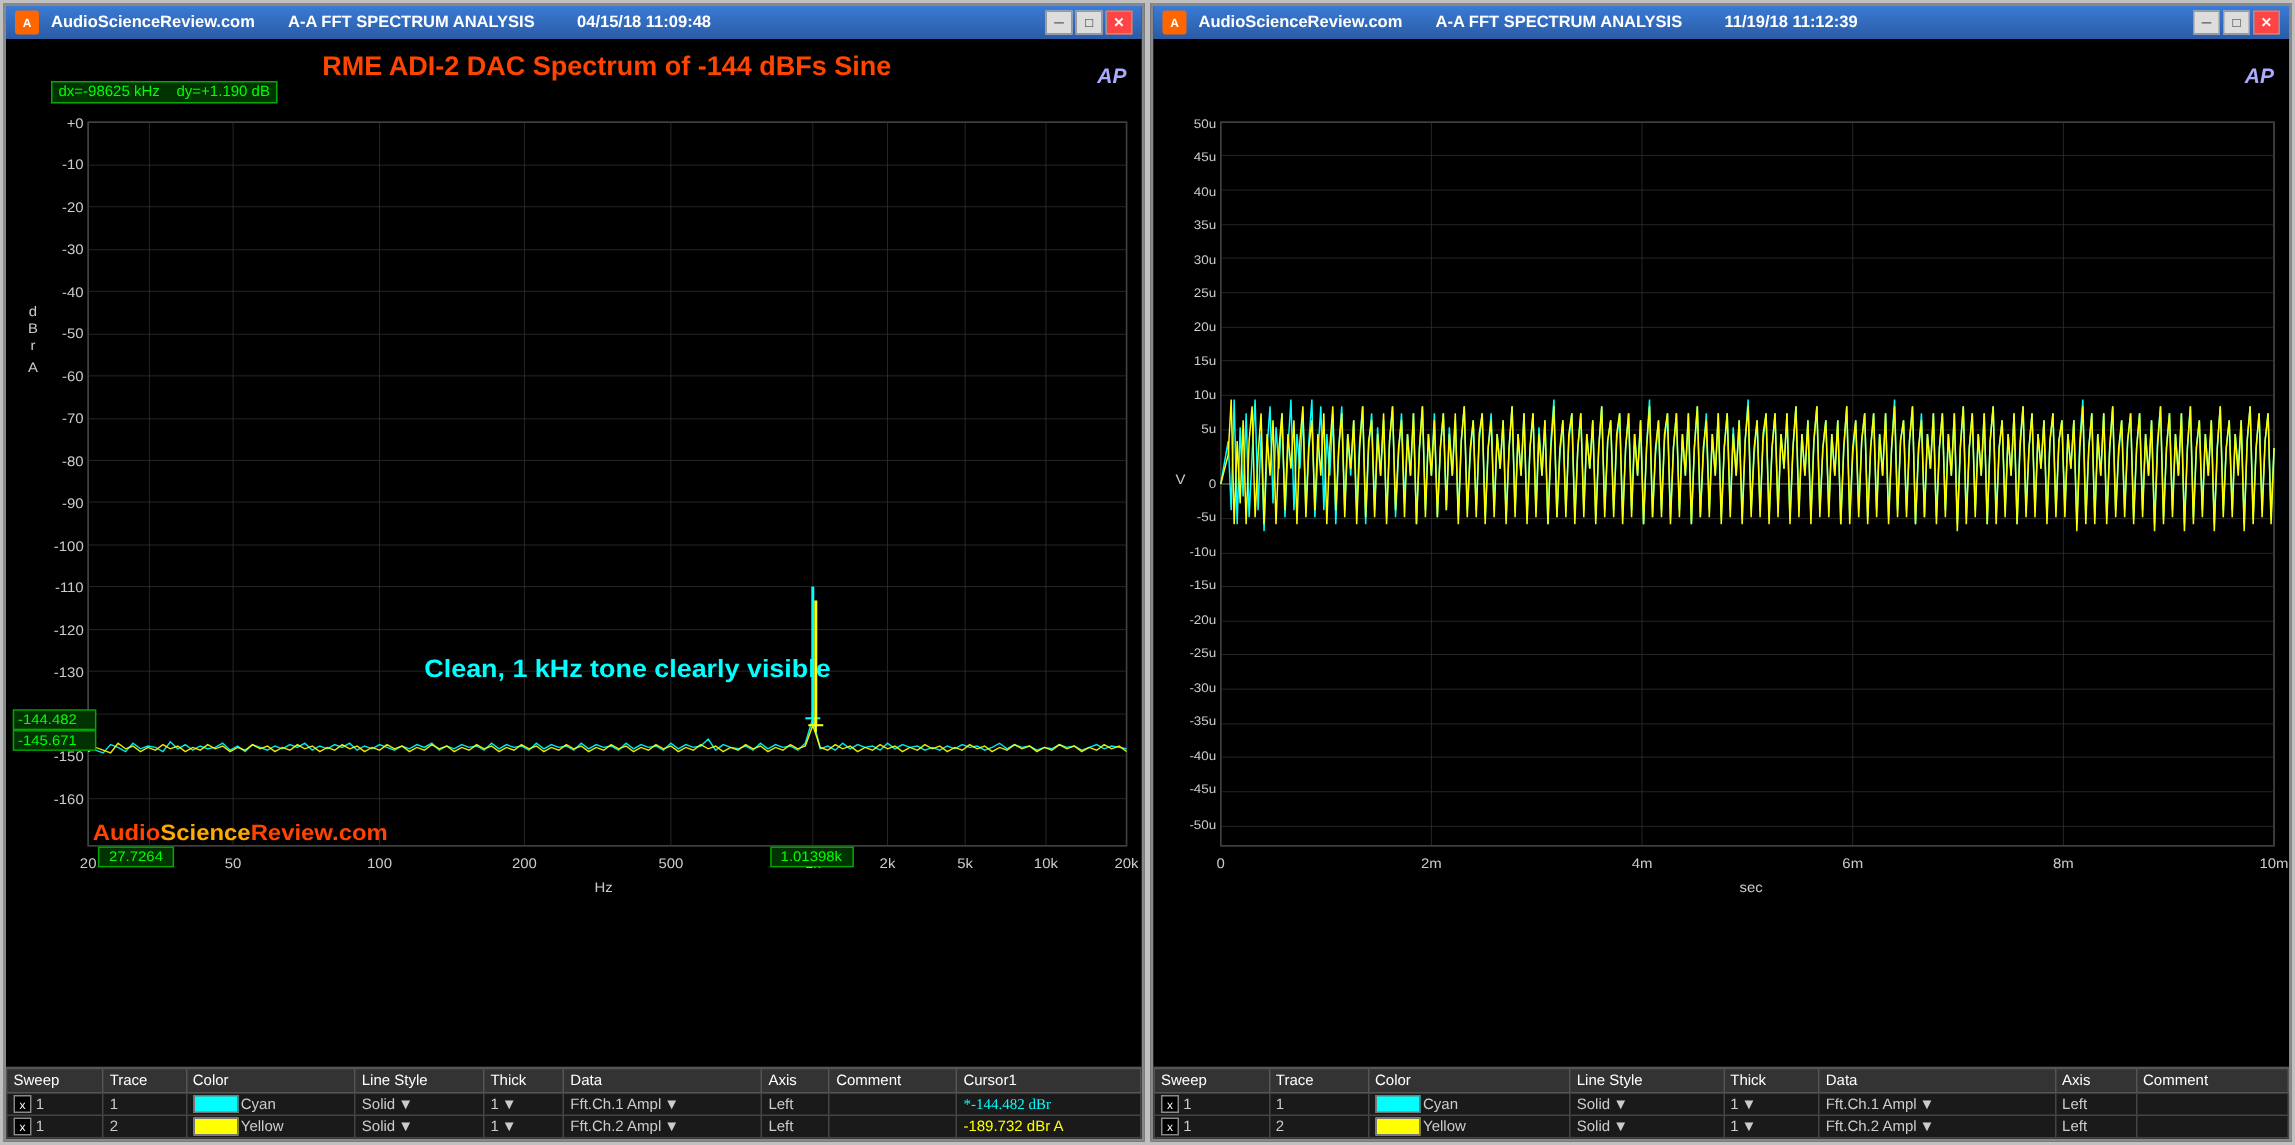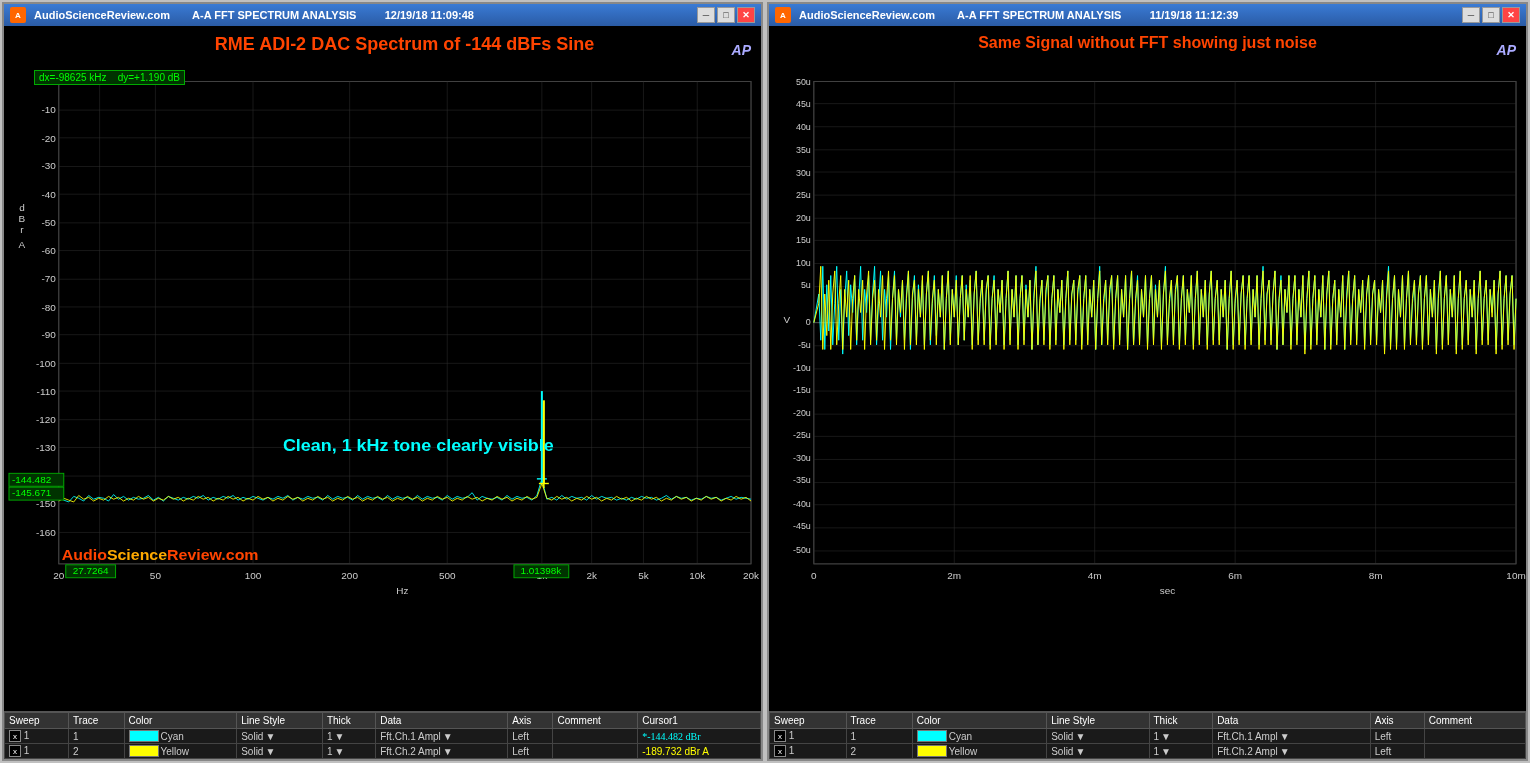--- a/index.html
+++ b/index.html
@@ -76,21 +76,21 @@
     .chart-area {
       flex: 1;
       background: #000;
       position: relative;
       display: flex;
       flex-direction: column;
     }
 
     .delta-info {
       position: absolute;
-      top: 44px;
+      top: 28px;
       left: 30px;
       background: #003300;
       border: 1px solid #00aa00;
       padding: 1px 4px;
       z-index: 10;
       font-size: 10px;
     }
 
     .delta-dx { color: #00ff00; }
     .delta-dy { color: #00ff00; }
@@ -208,21 +208,21 @@
 <body>
 
 <div class="window">
   <div class="title-bar">
     <div class="title-bar-left">
       <div class="title-bar-icon">A</div>
       <span>AudioScienceReview.com</span>
       &nbsp;&nbsp;
       <span>A-A FFT SPECTRUM ANALYSIS</span>
       &nbsp;&nbsp;&nbsp;&nbsp;
-      <span>12/19/18 11:09:48</span>
+      <span>04/15/18 11:09:48</span>
     </div>
     <div class="title-bar-controls">
       <div class="tb-btn">─</div>
       <div class="tb-btn">□</div>
       <div class="tb-btn close">✕</div>
     </div>
   </div>
 
   <div class="chart-area">
 
@@ -504,21 +504,20 @@
     <div class="title-bar-controls">
       <div class="tb-btn">─</div>
       <div class="tb-btn">□</div>
       <div class="tb-btn close">✕</div>
     </div>
   </div>
 
   <div class="chart-area">
 
     <div class="chart-title-right" style="font-size:16px; top:8px;">
-      <span>Same Signal without FFT showing just noise</span>
       <span class="ap-logo" style="font-style:italic; color:#aaaaff; font-size:14px; position:absolute; top:8px; right:10px;">AP</span>
     </div>
 
     <svg class="noise-chart-svg" viewBox="0 0 760 630" preserveAspectRatio="none" style="position:absolute; top:0; left:0; width:100%; height:85%;">
 
       <rect x="45" y="60" width="705" height="522" fill="#000" stroke="#555" stroke-width="1"></rect>
 
       <g stroke="#333" stroke-width="0.5">
         <line x1="45" y1="60" x2="750" y2="60"></line>
         <line x1="45" y1="84" x2="750" y2="84"></line>

